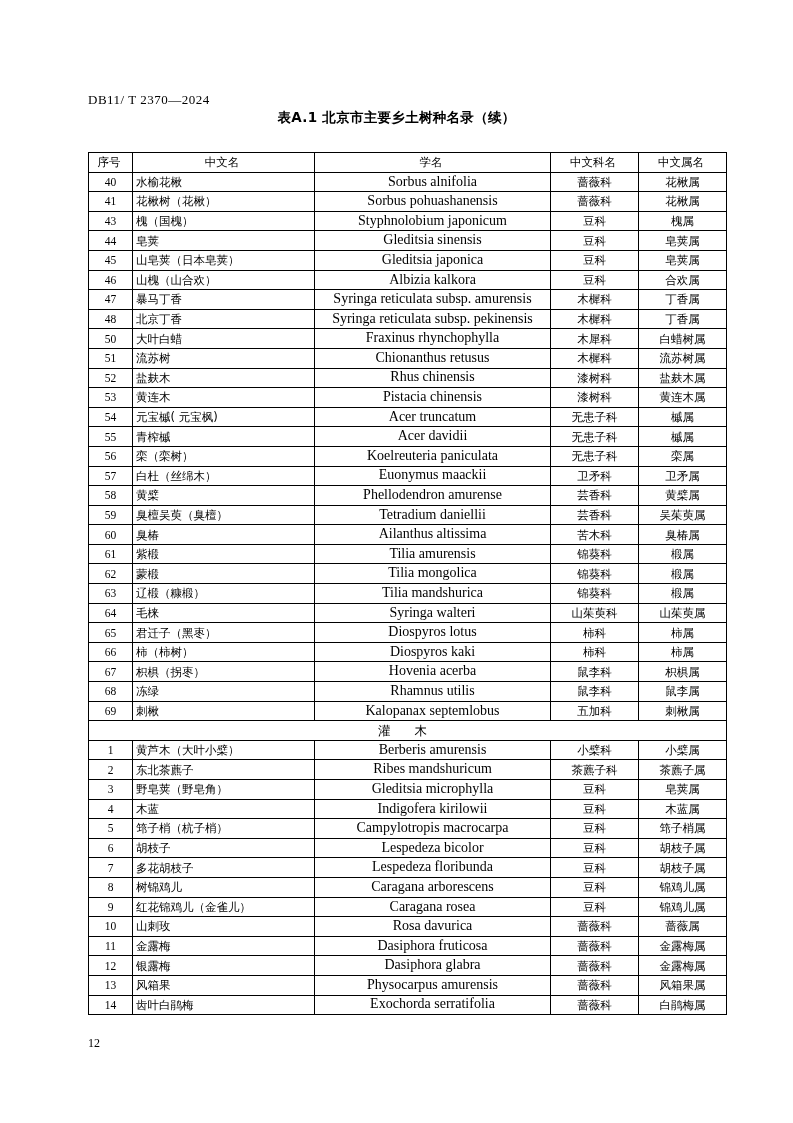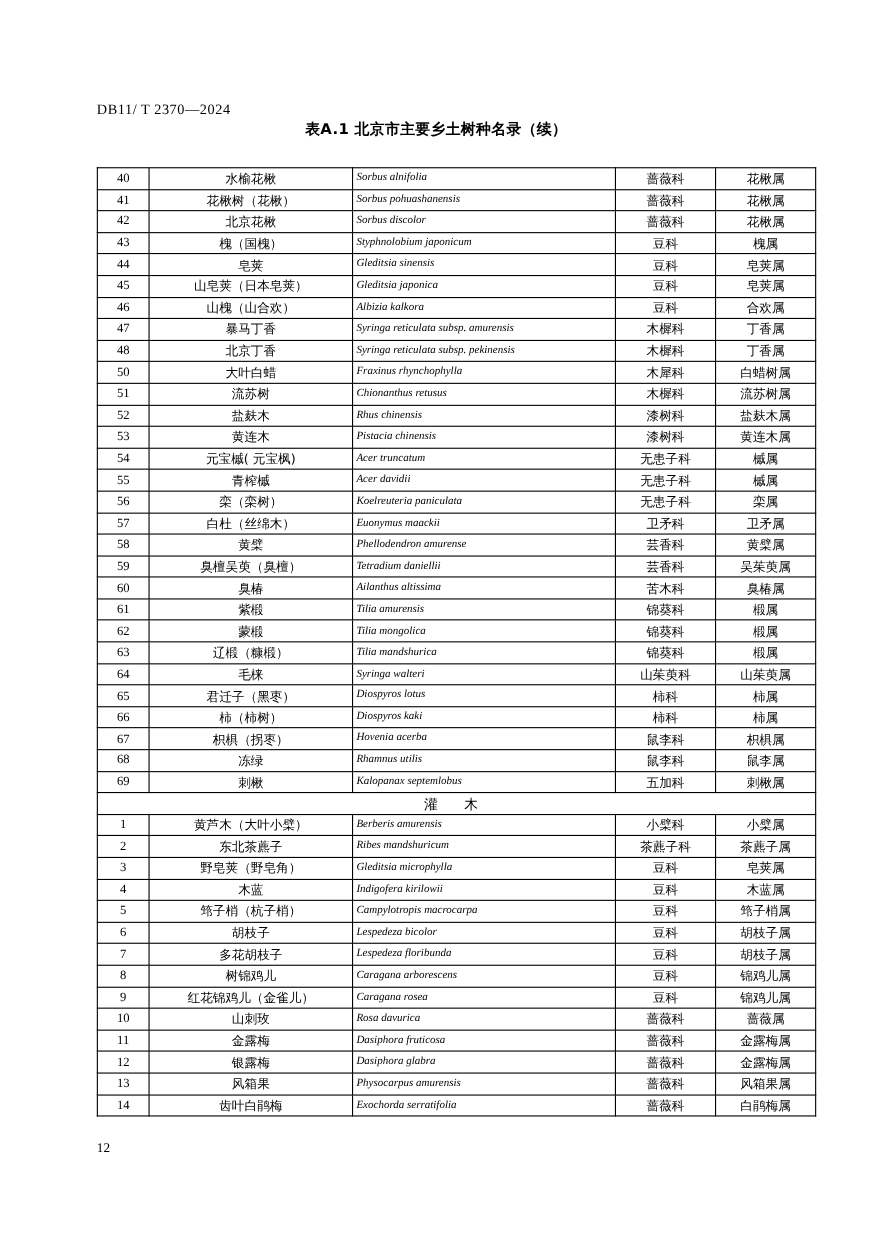--- a/index.html
+++ b/index.html
@@ -52,22 +52,22 @@
     font-size: 11.5px;
   }
   table.listing td {
     border: 1px solid #000;
     height: 18.6px;
     padding: 0 3px;
     line-height: 1.05;
     vertical-align: middle;
   }
   .col-no { width: 40px; text-align: center; font-family: "Liberation Serif", serif; }
-  .col-cn { width: 178px; text-align: center; padding-left: 12px; font-family: "DejaVu Sans", sans-serif; font-size: 11.5px; }
-  .col-sci { width: 232px; text-align: left; padding-left: 8px; font-family: "Liberation Serif", serif; font-style: italic; font-size: 10px; }
+  .col-cn { width: 178px; text-align: left; padding-left: 12px; font-family: "DejaVu Sans", sans-serif; font-size: 11.5px; }
+  .col-sci { width: 232px; text-align: center; padding-left: 8px; font-family: "Liberation Serif", serif; font-size: 14px; }
   .col-fam { width: 84px; text-align: center; font-family: "DejaVu Sans", sans-serif; font-size: 11.5px; }
   .col-gen { width: 84px; text-align: center; font-family: "DejaVu Sans", sans-serif; font-size: 11.5px; }
   thead td, .head-cell {
     text-align: center !important;
     font-style: normal !important;
     font-family: "DejaVu Sans", sans-serif !important;
     padding-left: 0 !important;
     font-size: 11.5px;
   }
   .section-row td {
@@ -91,37 +91,37 @@
 
 <div class="page">
 
   <div class="header-code">DB11/ T 2370—2024</div>
 
   <div class="table-title">表A.1  北京市主要乡土树种名录（续）</div>
 
   <table class="listing">
     <tbody id="table-body">
         <tr>
+          <td class="col-no head-cell">序号</td>
+          <td class="col-cn head-cell">中文名</td>
+          <td class="col-sci head-cell">学名</td>
+          <td class="col-fam head-cell">中文科名</td>
+          <td class="col-gen head-cell">中文属名</td>
+        </tr>
+        <tr>
           <td class="col-no">40</td>
           <td class="col-cn">水榆花楸</td>
           <td class="col-sci">Sorbus alnifolia</td>
           <td class="col-fam">蔷薇科</td>
           <td class="col-gen">花楸属</td>
         </tr>
         <tr>
           <td class="col-no">41</td>
           <td class="col-cn">花楸树（花楸）</td>
           <td class="col-sci">Sorbus pohuashanensis</td>
-          <td class="col-fam">蔷薇科</td>
-          <td class="col-gen">花楸属</td>
-        </tr>
-        <tr>
-          <td class="col-no">42</td>
-          <td class="col-cn">北京花楸</td>
-          <td class="col-sci">Sorbus discolor</td>
           <td class="col-fam">蔷薇科</td>
           <td class="col-gen">花楸属</td>
         </tr>
         <tr>
           <td class="col-no">43</td>
           <td class="col-cn">槐（国槐）</td>
           <td class="col-sci">Styphnolobium japonicum</td>
           <td class="col-fam">豆科</td>
           <td class="col-gen">槐属</td>
         </tr>

